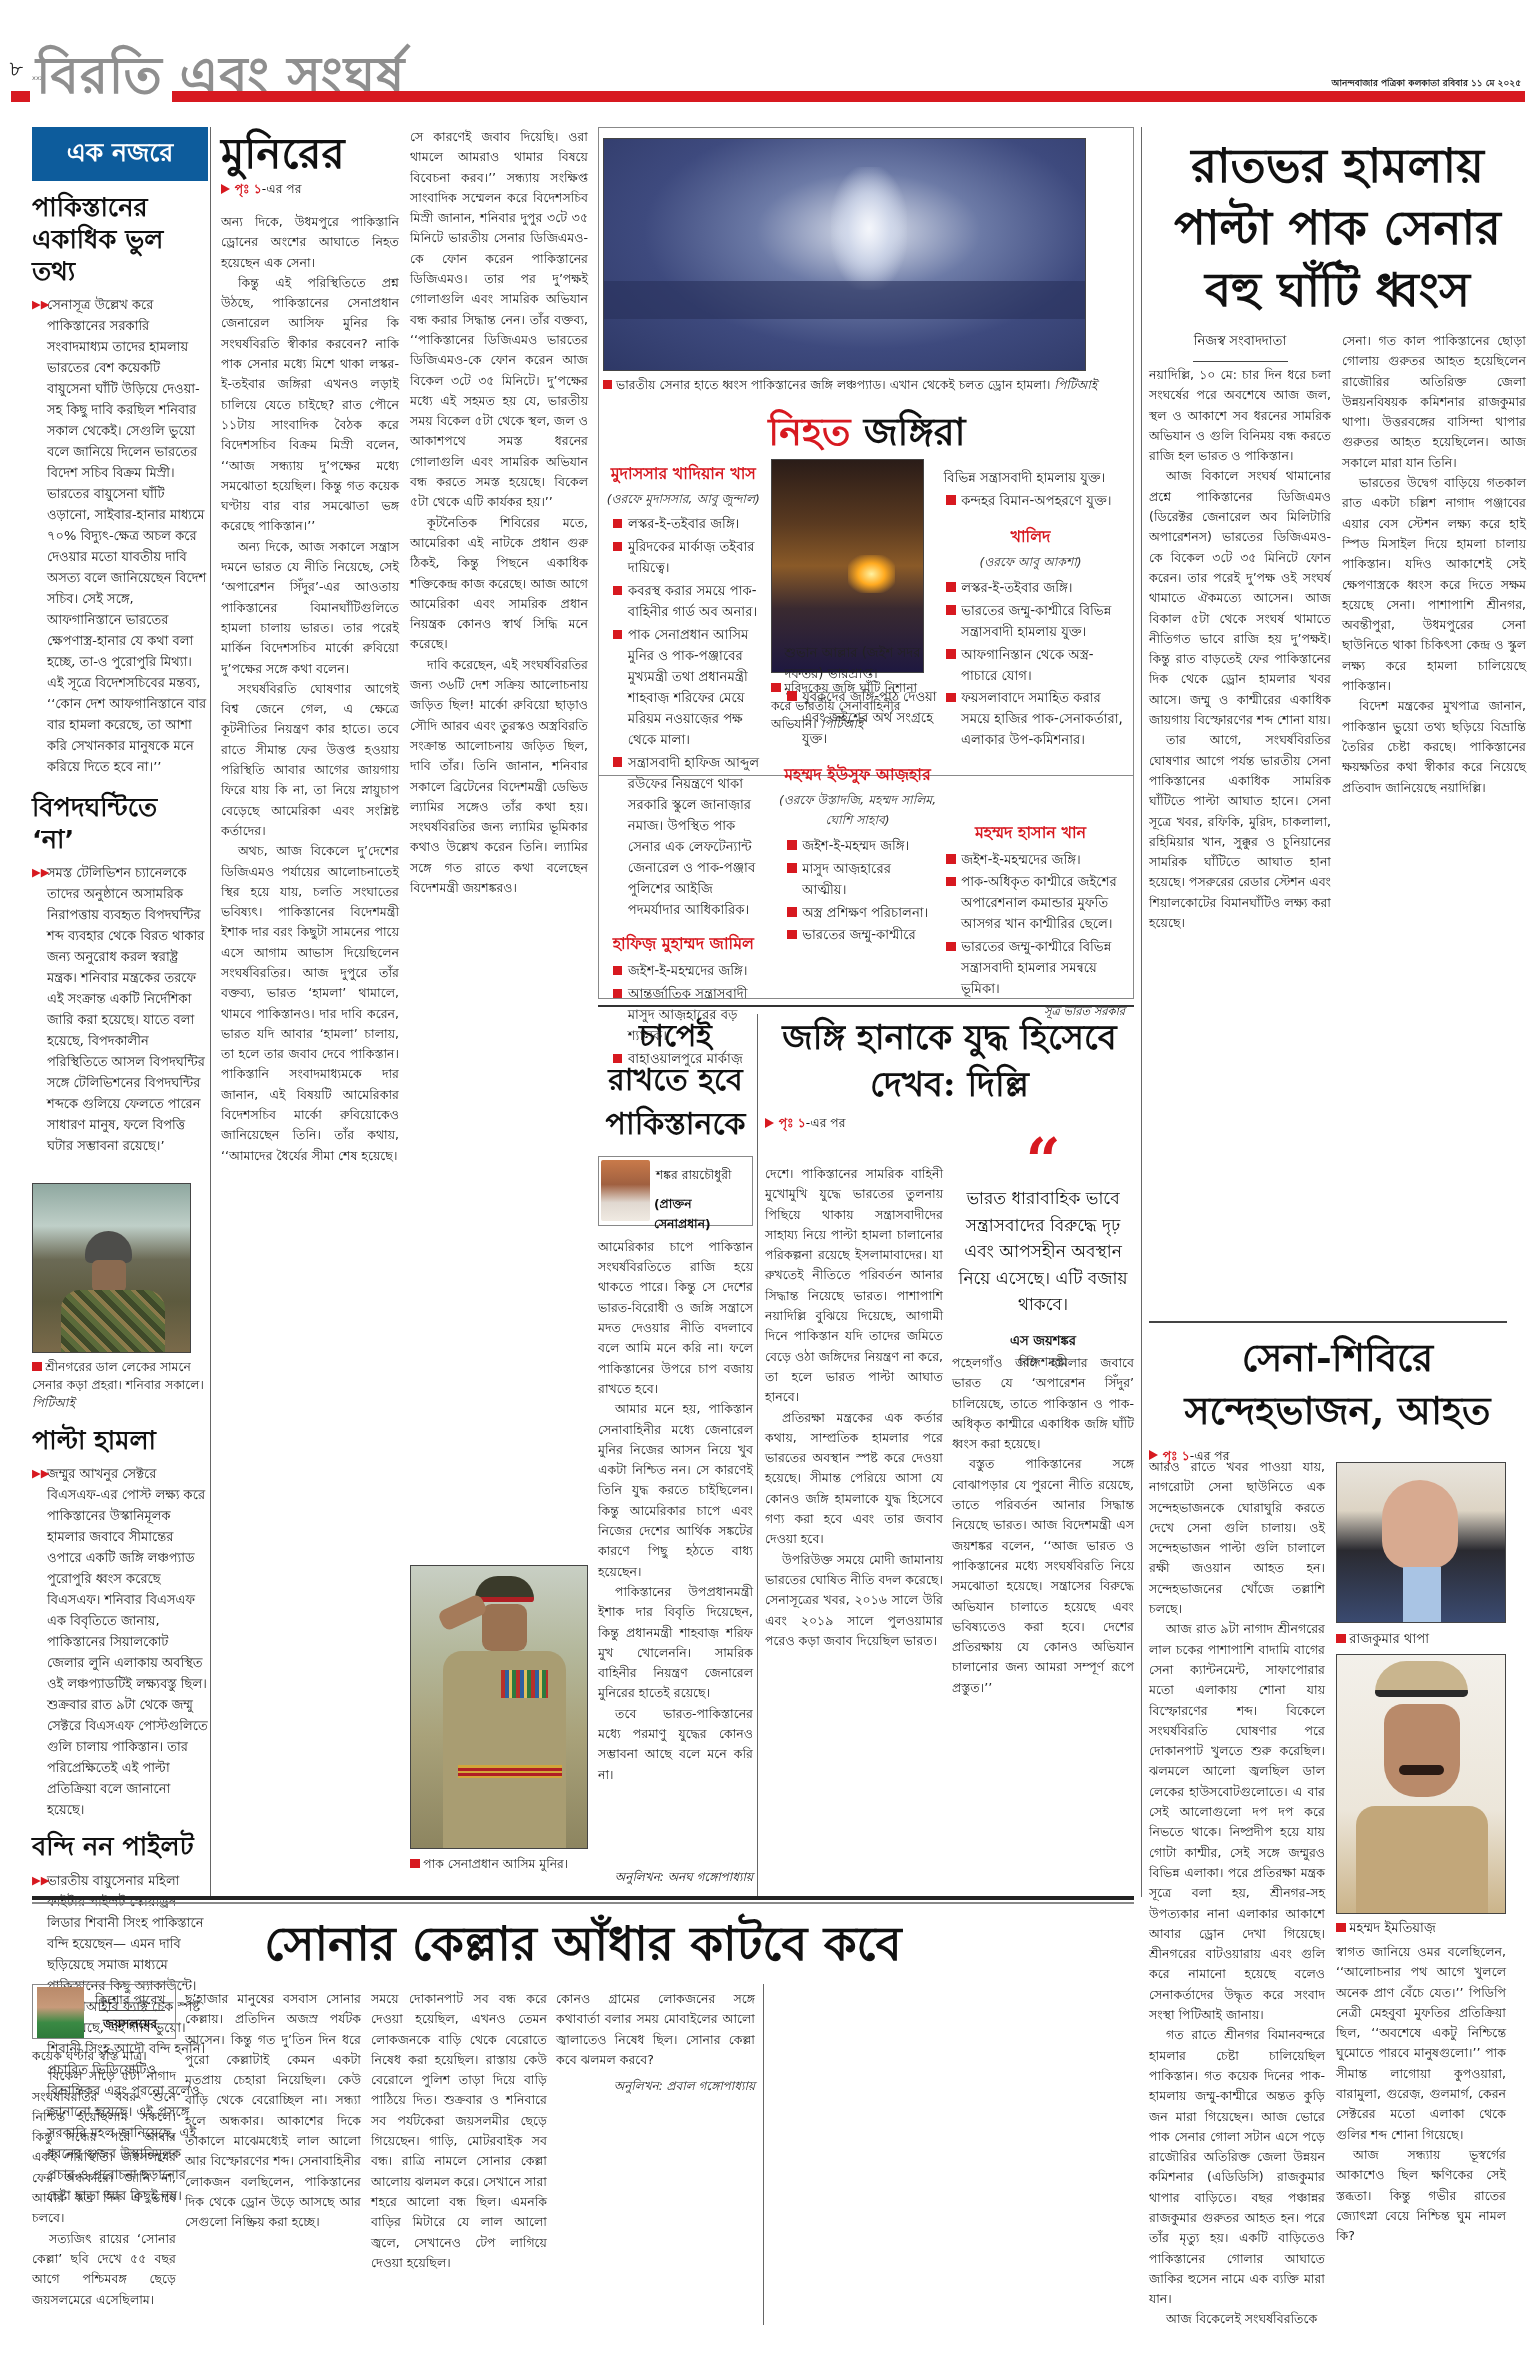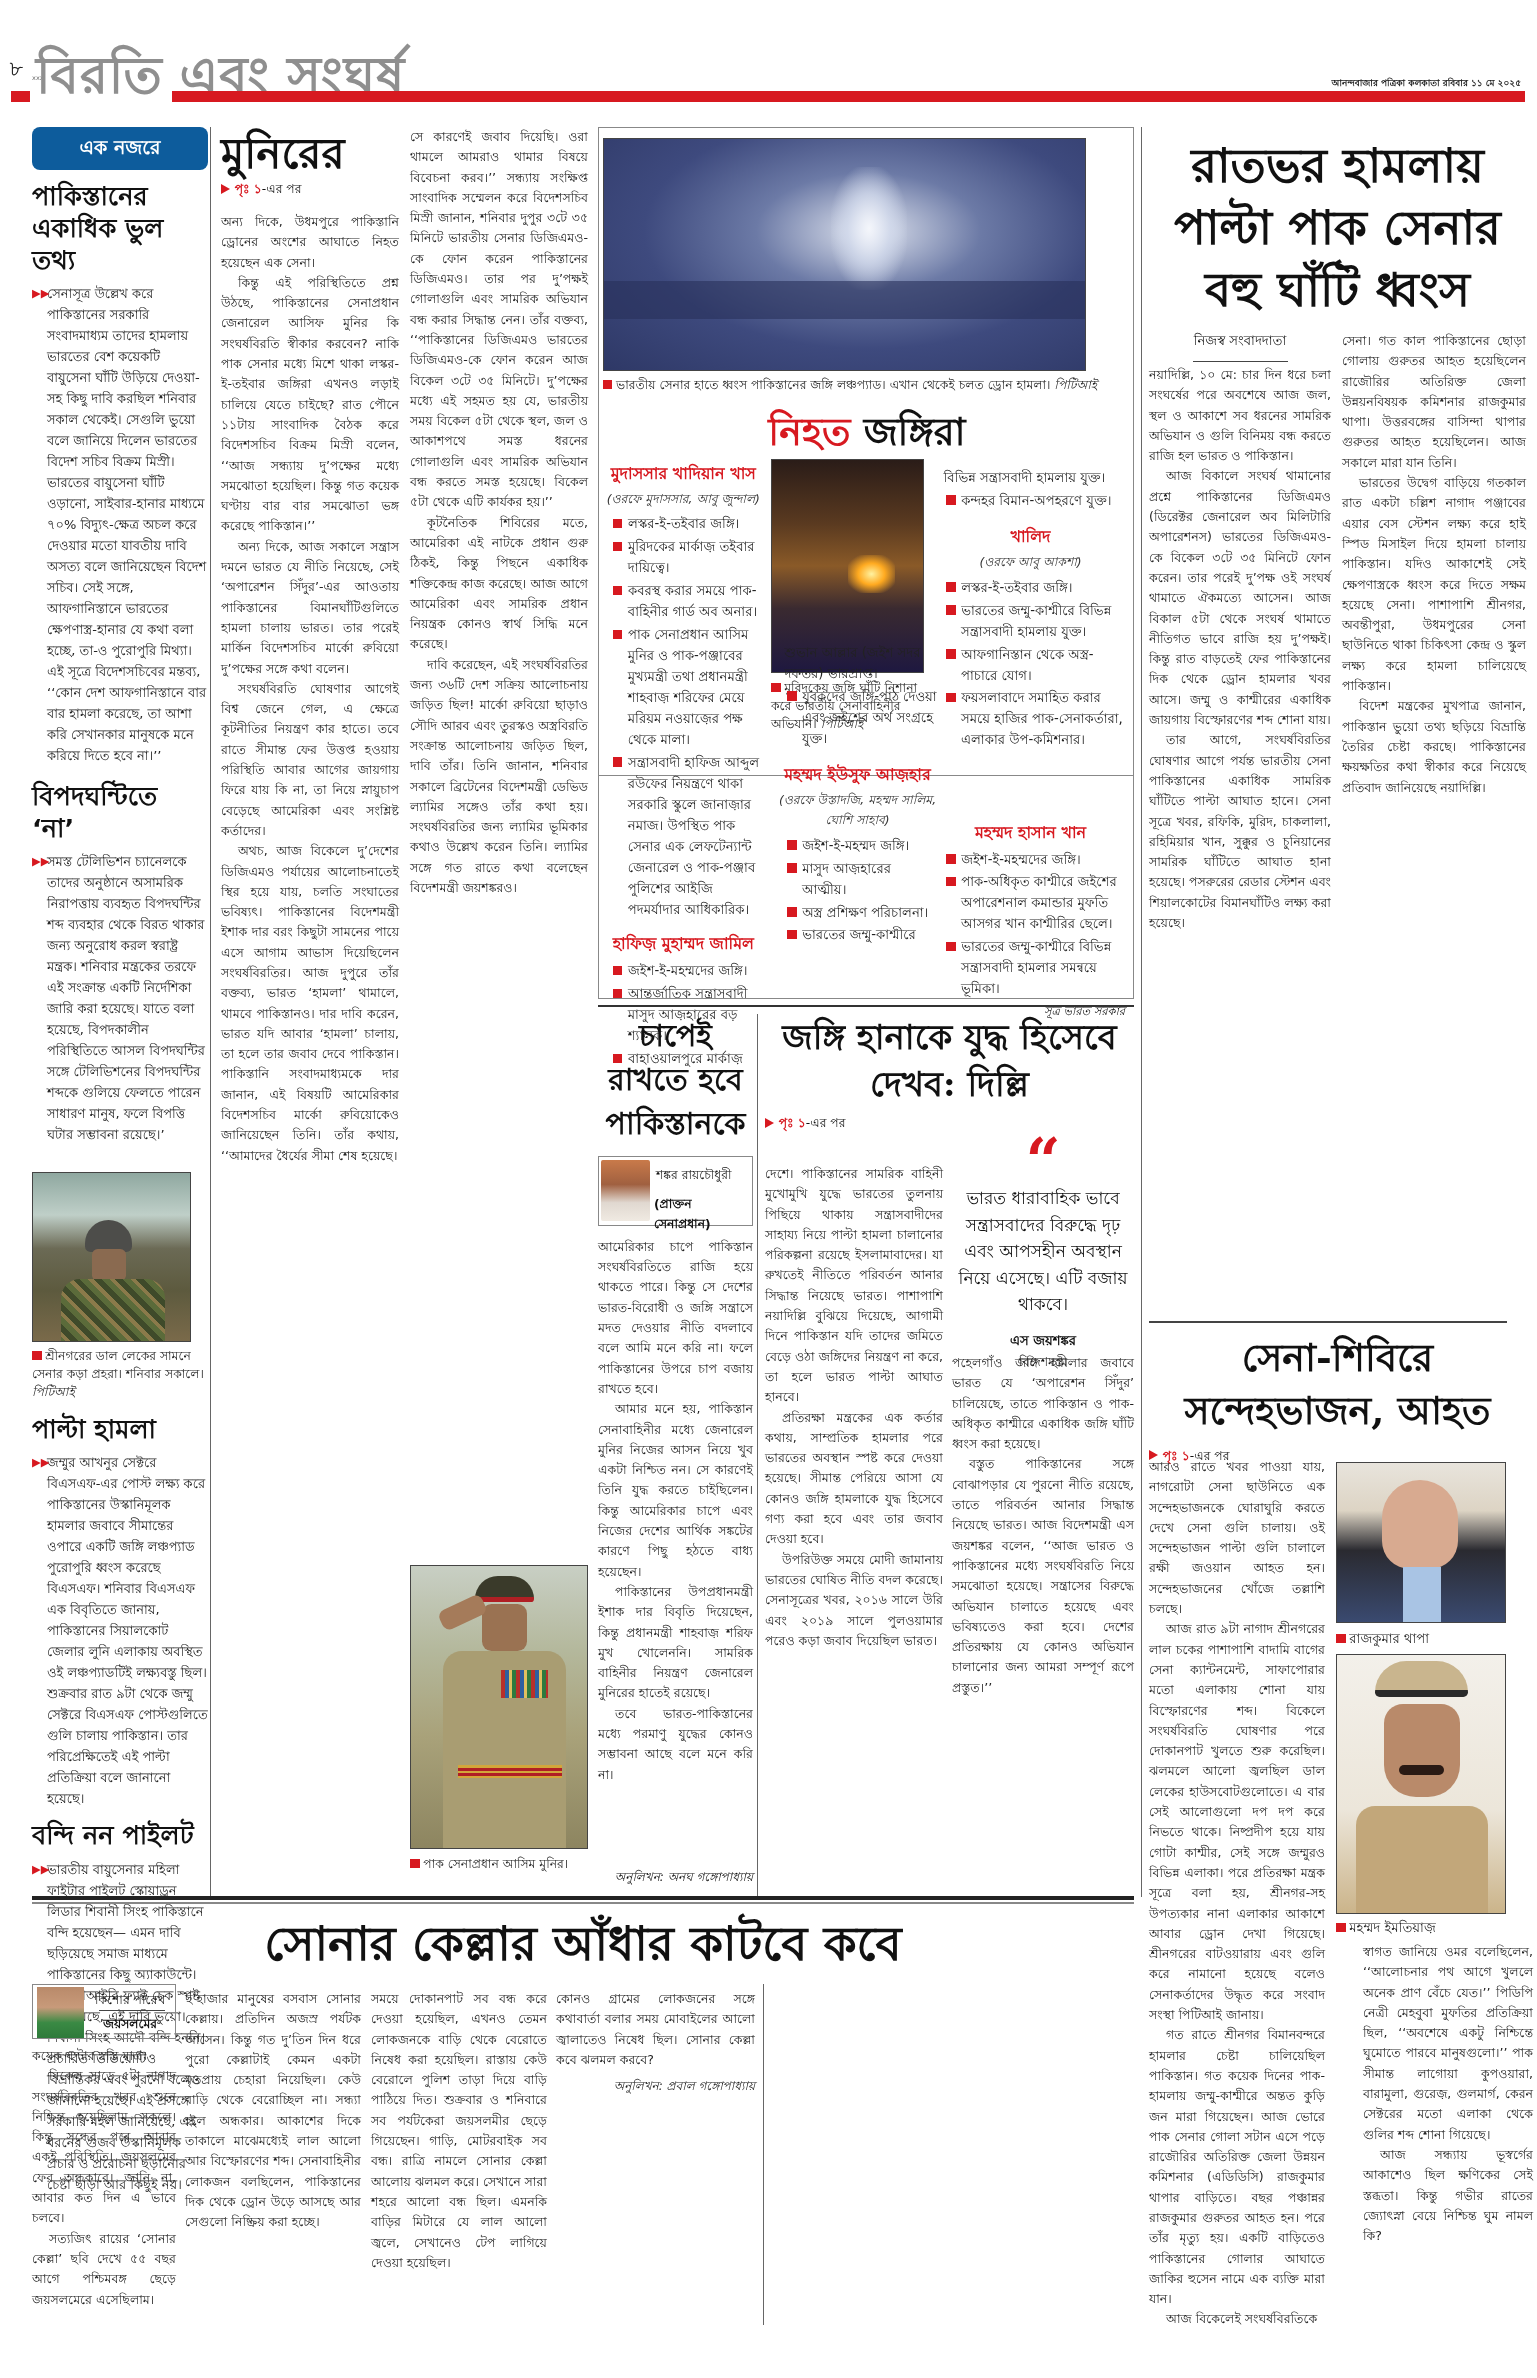--- a/index.html
+++ b/index.html
@@ -37,21 +37,21 @@
   <div class="abs" style="left:11.4px;top:91px;width:19px;height:11.4px;background:#d71920;"></div>
   <div class="abs" style="left:36px;top:38px;font-size:51px;font-weight:bold;color:#8f8f8f;letter-spacing:0.9px;line-height:76px;font-family:'DejaVu Sans Condensed','DejaVu Sans',sans-serif;">বিরতি এবং সংঘর্ষ</div>
   <div class="abs" style="left:172px;top:91px;width:1353px;height:11.4px;background:#d71920;"></div>
   <div class="abs" style="right:17px;top:76px;font-size:9px;color:#222;font-weight:bold;">
     <span>আনন্দবাজার পত্রিকা</span>
     <span>কলকাতা রবিবার ১১ মে ২০২৫</span>
   </div>
 </div>
 
 <div class="abs" style="left:32px;top:127px;width:176px;">
-  <div style="background:#0d5c9c;color:#fff;font-size:19px;text-align:center;padding:5.7px 0;font-weight:bold;border-radius:8px;">এক নজরে</div>
+  <div style="background:#0d5c9c;color:#fff;font-size:25px;text-align:center;padding:5.7px 0;font-weight:bold;">এক নজরে</div>
 
   <div>
     <div class="sidehead" style="font-size:25.6px;">পাকিস্তানের একাধিক ভুল তথ্য</div>
     <div class="sidetext"><span class="dtri">▶▶</span><span>সেনাসূত্র উল্লেখ করে পাকিস্তানের সরকারি সংবাদমাধ্যম তাদের হামলায় ভারতের বেশ কয়েকটি বায়ুসেনা ঘাঁটি উড়িয়ে দেওয়া-সহ কিছু দাবি করছিল শনিবার সকাল থেকেই। সেগুলি ভুয়ো বলে জানিয়ে দিলেন ভারতের বিদেশ সচিব বিক্রম মিস্রী। ভারতের বায়ুসেনা ঘাঁটি ওড়ানো, সাইবার-হানার মাধ্যমে ৭০% বিদ্যুৎ-ক্ষেত্র অচল করে দেওয়ার মতো যাবতীয় দাবি অসত্য বলে জানিয়েছেন বিদেশ সচিব। সেই সঙ্গে, আফগানিস্তানে ভারতের ক্ষেপণাস্ত্র-হানার যে কথা বলা হচ্ছে, তা-ও পুরোপুরি মিথ্যা। এই সূত্রে বিদেশসচিবের মন্তব্য, ‘‘কোন দেশ আফগানিস্তানে বার বার হামলা করেছে, তা আশা করি সেখানকার মানুষকে মনে করিয়ে দিতে হবে না।’’</span></div>
   </div>
 
   <div style="margin-top:13.2px;">
     <div class="sidehead">বিপদঘন্টিতে ‘না’</div>
     <div class="sidetext"><span class="dtri">▶▶</span><span>সমস্ত টেলিভিশন চ্যানেলকে তাদের অনুষ্ঠানে অসামরিক নিরাপত্তায় ব্যবহৃত বিপদঘন্টির শব্দ ব্যবহার থেকে বিরত থাকার জন্য অনুরোধ করল স্বরাষ্ট্র মন্ত্রক। শনিবার মন্ত্রকের তরফে এই সংক্রান্ত একটি নির্দেশিকা জারি করা হয়েছে। যাতে বলা হয়েছে, বিপদকালীন পরিস্থিতিতে আসল বিপদঘন্টির সঙ্গে টেলিভিশনের বিপদঘন্টির শব্দকে গুলিয়ে ফেলতে পারেন সাধারণ মানুষ, ফলে বিপত্তি ঘটার সম্ভাবনা রয়েছে।’</span></div>
   </div>
@@ -270,21 +270,21 @@
 </div>
 <div class="photo" style="left:1336px;top:1654px;width:170px;height:260px;background:linear-gradient(180deg,#f3f0ea 0%,#ece6da 60%,#cbb48a 100%);">
   <div style="position:absolute;left:38px;top:5.7px;width:93px;height:36px;background:#c9b58e;border-radius:38px 38px 5.7px 5.7px;border-bottom:7.6px solid #2a2a2a;"></div>
   <div style="position:absolute;left:47px;top:49px;width:76px;height:93px;background:#b98a6a;border-radius:19px 19px 32px 32px;"></div>
   <div style="position:absolute;left:62px;top:110px;width:45px;height:9.5px;background:#2a1a14;border-radius:5.7px;"></div>
   <div style="position:absolute;left:19px;top:151px;width:132px;height:109px;background:#c2a77a;border-radius:19px 19px 0 0;"></div>
 </div>
 <div class="abs caption" style="left:1336px;top:1919px;font-size:13.2px;">
   <span class="redsq"></span><span>মহম্মদ ইমতিয়াজ়</span>
 </div>
-<div class="abs body-text" style="left:1336px;top:1942px;width:170px;margin-left:27px;">
+<div class="abs body-text" style="left:1336px;top:1942px;width:170px;">
   <p class="noind">স্বাগত জানিয়ে ওমর বলেছিলেন, ‘‘আলোচনার পথ আগে খুললে অনেক প্রাণ বেঁচে যেত।’’ পিডিপি নেত্রী মেহবুবা মুফতির প্রতিক্রিয়া ছিল, ‘‘অবশেষে একটু নিশ্চিন্তে ঘুমোতে পারবে মানুষগুলো।’’ পাক সীমান্ত লাগোয়া কুপওয়ারা, বারামুলা, গুরেজ়, গুলমার্গ, কেরন সেক্টরের মতো এলাকা থেকে গুলির শব্দ শোনা গিয়েছে।</p>
   <p>আজ সন্ধ্যায় ভূস্বর্গের আকাশেও ছিল ক্ষণিকের সেই স্তব্ধতা। কিন্তু গভীর রাতের জ্যোৎস্না বেয়ে নিশ্চিন্ত ঘুম নামল কি?</p>
 </div>
 
 <div class="hline" style="left:32px;top:1896px;width:1102px;height:3.8px;background:#222;"></div>
 <div class="hline" style="left:32px;top:1902px;width:1102px;height:1.9px;background:#888;"></div>
 <div class="abs serif" style="left:32px;top:1910px;width:1102px;text-align:center;font-size:47px;line-height:68px;font-weight:bold;">সোনার কেল্লার আঁধার কাটবে কবে</div>
 
 <div class="abs" style="left:32px;top:1984px;width:144px;height:55px;border:0.9px solid #888;">
   <div style="position:absolute;left:3.8px;top:1.9px;width:47px;height:51px;background:linear-gradient(180deg,#b98a6a 0%,#c89a7a 40%,#3a8a44 70%,#2e7a3a 100%);"></div>

